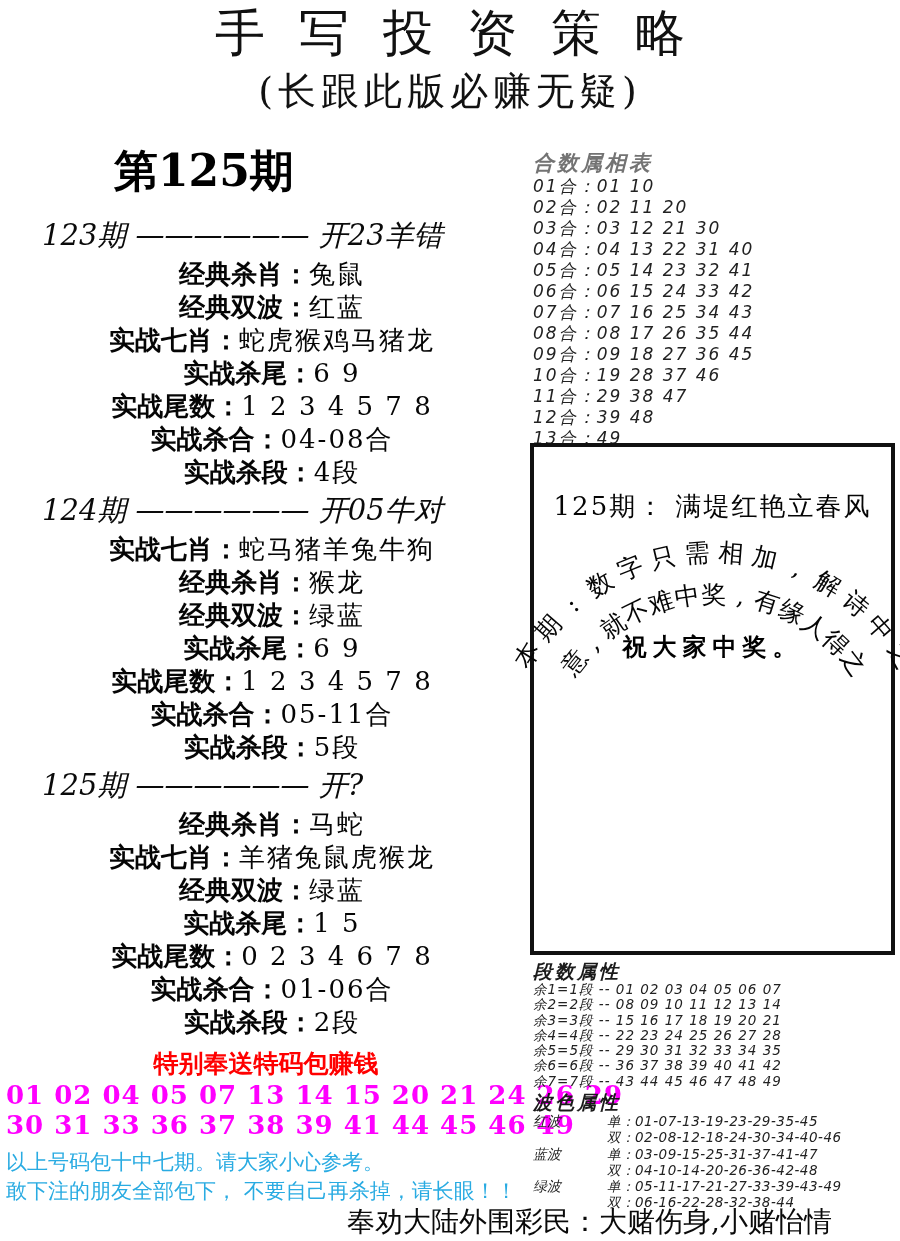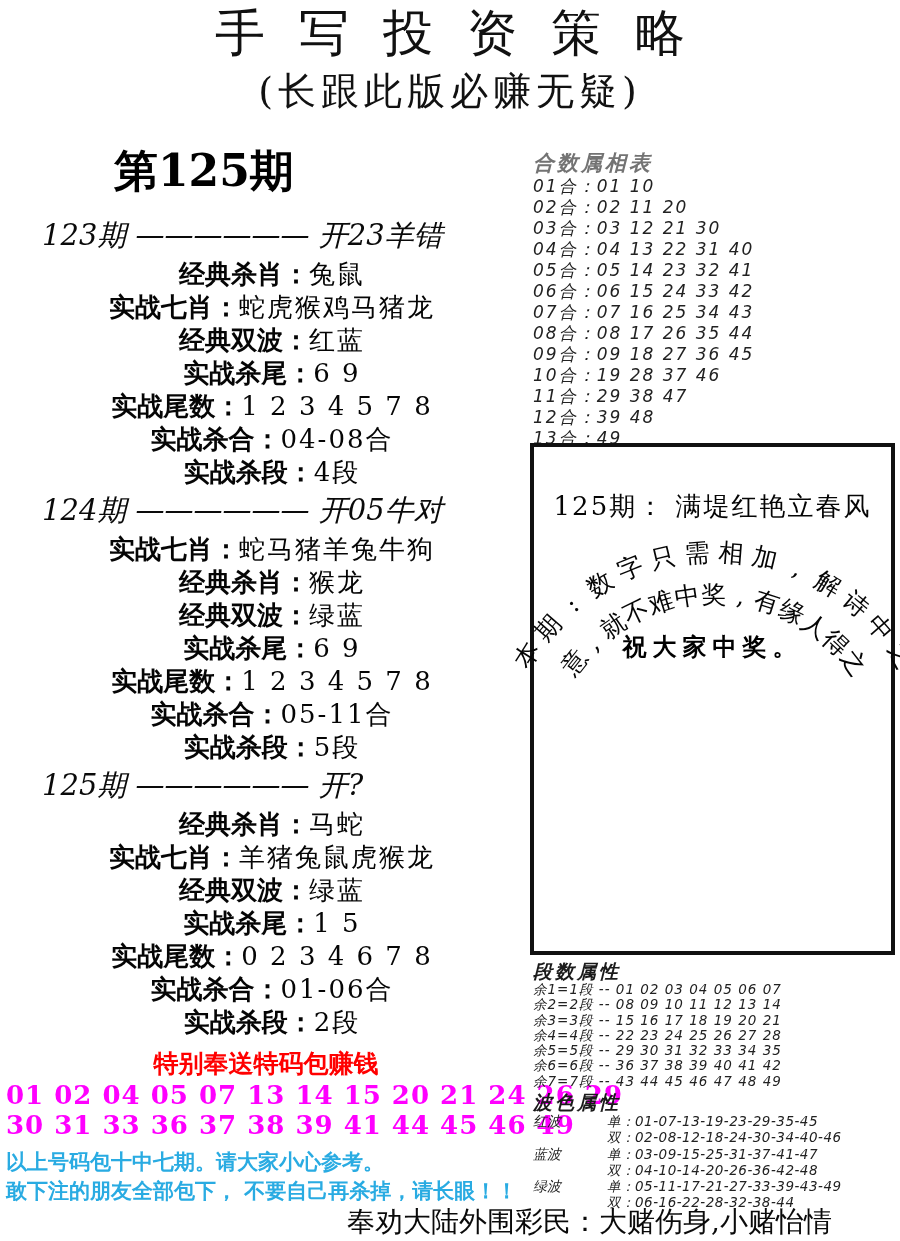--- a/index.html
+++ b/index.html
@@ -23,21 +23,21 @@
   .stat-row{font-size:26px;line-height:33px;white-space:nowrap;
     font-family:"DejaVu Serif",serif;color:#050505;}
   .stat-label{font-weight:bold;}
   .stat-value{letter-spacing:2px;}
 
   
   .promo{position:absolute;left:6px;top:1048px;width:520px;}
   .promo-headline{color:#ff0000;font-size:25px;font-weight:bold;line-height:32px;text-align:center;}
   .promo-numbers{color:#ff00ff;font-size:26px;font-weight:bold;line-height:30px;
     font-family:"DejaVu Serif",serif;letter-spacing:1px;white-space:nowrap;}
-  .promo-note{color:#29abe2;font-size:21px;font-weight:bold;line-height:29px;white-space:nowrap;}
+  .promo-note{color:#29abe2;font-size:21px;font-weight:normal;line-height:29px;white-space:nowrap;}
   .promo-notes{margin-top:8px;}
 
   
   .sum-table{position:absolute;left:533px;top:150px;width:360px;}
   .table-title{font-size:21px;font-weight:bold;font-style:italic;line-height:26px;
     letter-spacing:3px;color:#737373;}
   .sum-row{font-size:17px;font-style:italic;line-height:21px;letter-spacing:2px;
     white-space:nowrap;color:#222;}
 
   
@@ -79,22 +79,22 @@
   <div class="subtitle">(长跟此版必赚无疑)</div>
 
   <div class="left-col">
     <div class="issue-heading">第125期</div>
 
     <div>
       <div class="block-header">123期 —————— 开23羊错</div>
       <div class="block-rows">
 
       <div class="stat-row"><span class="stat-label">经典杀肖：</span><span class="stat-value">兔鼠</span></div>
+          <div class="stat-row"><span class="stat-label">经典双波：</span><span class="stat-value">红蓝</span></div>
           <div class="stat-row"><span class="stat-label">实战七肖：</span><span class="stat-value">蛇虎猴鸡马猪龙</span></div>
-          <div class="stat-row"><span class="stat-label">经典双波：</span><span class="stat-value">红蓝</span></div>
           <div class="stat-row"><span class="stat-label">实战杀尾：</span><span class="stat-value">6 9</span></div>
           <div class="stat-row"><span class="stat-label">实战尾数：</span><span class="stat-value">1 2 3 4 5 7 8</span></div>
           <div class="stat-row"><span class="stat-label">实战杀合：</span><span class="stat-value">04-08合</span></div>
           <div class="stat-row"><span class="stat-label">实战杀段：</span><span class="stat-value">4段</span></div>
         </div>
     </div>
 
     <div>
       <div class="block-header">124期 —————— 开05牛对</div>
       <div class="block-rows">

